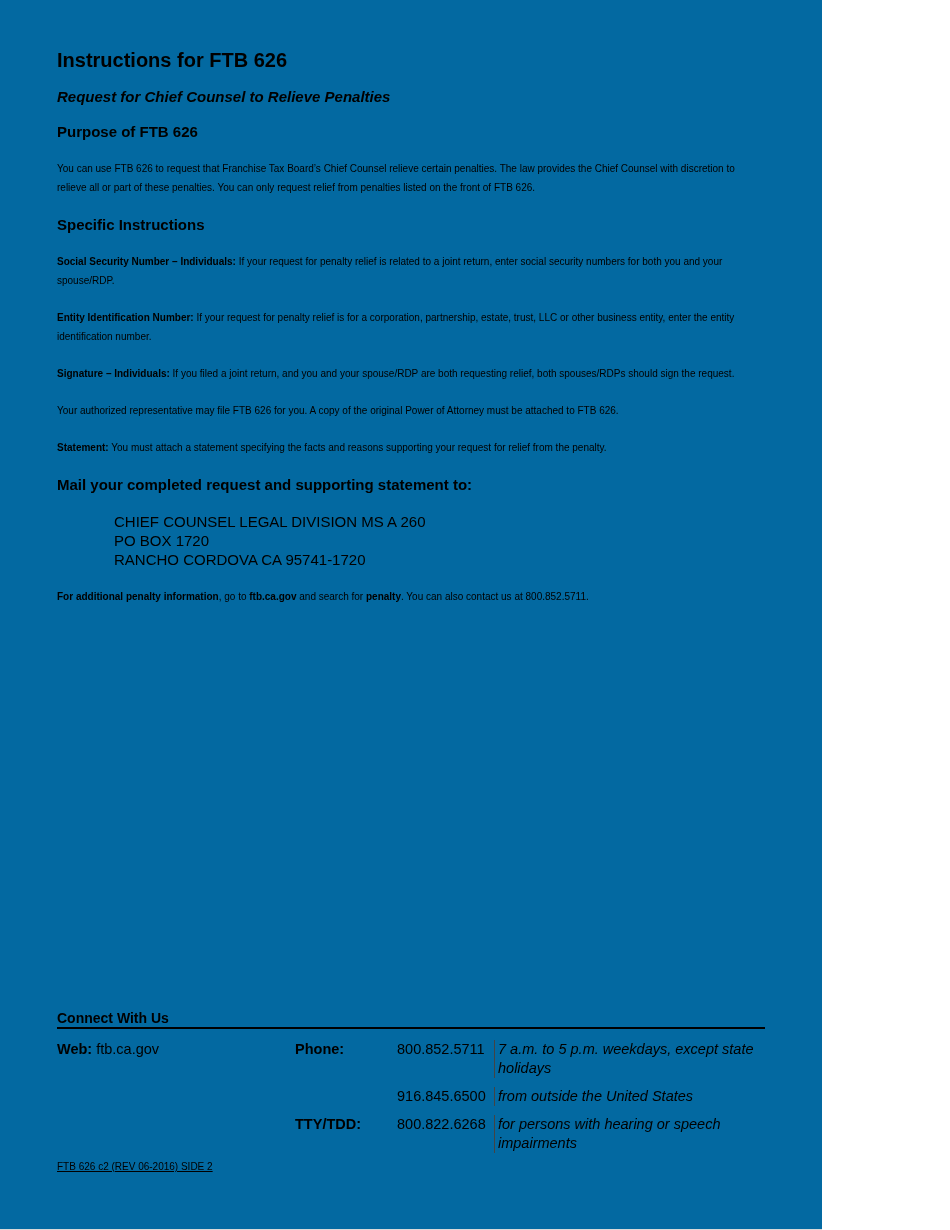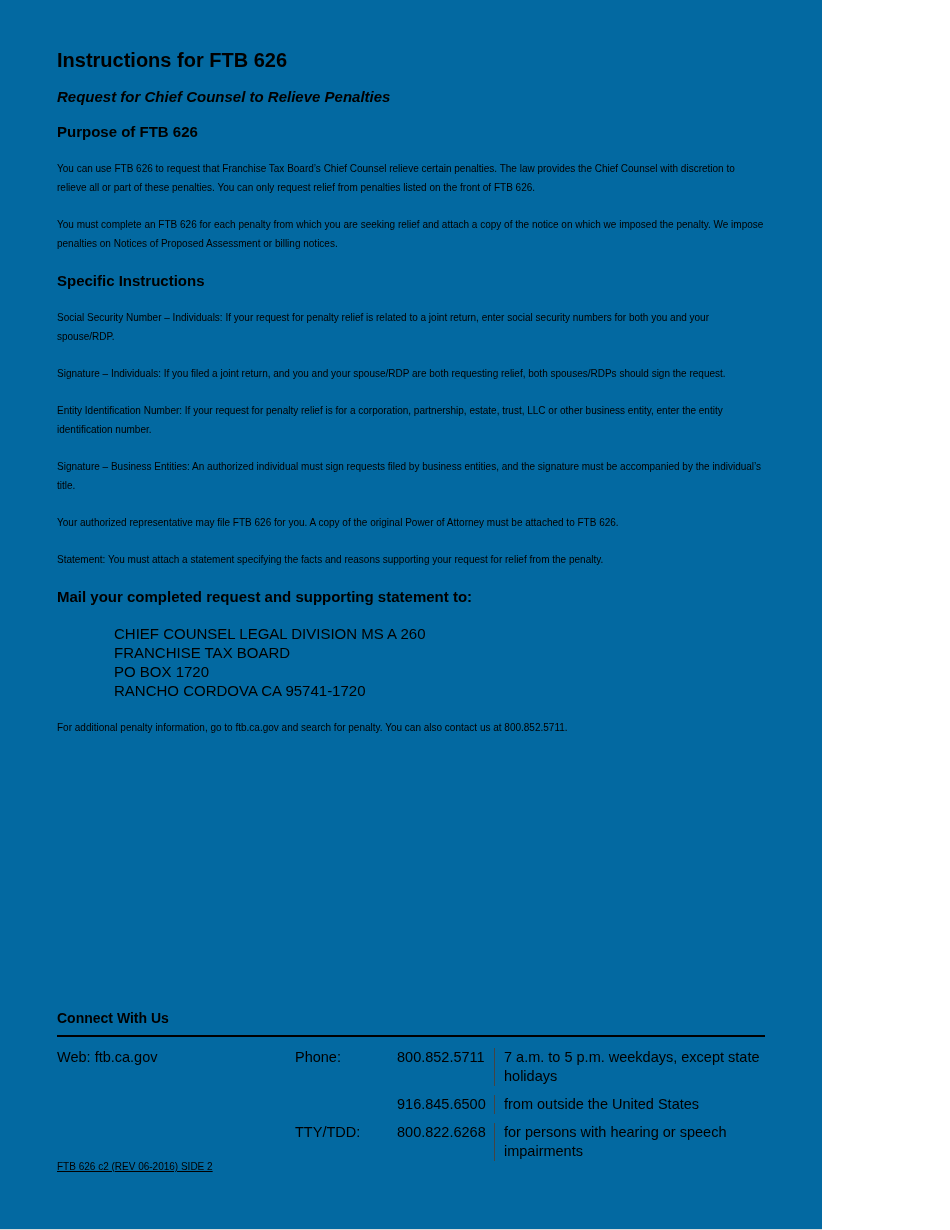--- a/index.html
+++ b/index.html
@@ -40,54 +40,55 @@
     font-size: 15px;
     font-weight: bold;
     line-height: 19px;
     margin: 0 0 18px 0;
   }
   p.para {
     font-size: 10px;
     line-height: 19px;
     margin: 0 0 18px 0;
   }
-  .b { font-weight: normal; }
+  .b { font-weight: bold; }
   .address {
     font-size: 15px;
     line-height: 19px;
     margin: 0 0 18px 57px;
   }
   .connect {
     position: absolute;
     left: 57px;
     right: 57px;
     top: 1010px;
   }
   .connect-heading {
     font-size: 14px;
     font-weight: bold;
     line-height: 17px;
-    padding-bottom: 8px;
+    padding-bottom: 0;
     border-bottom: 2px solid #000000;
   }
   .contact-table { margin-top: 11px; }
   .contact-row {
     display: flex;
     align-items: stretch;
     font-size: 14.5px;
     line-height: 19px;
     margin-bottom: 9px;
   }
   .cell-web    { width: 238px; flex: 0 0 238px; }
   .cell-label  { width: 102px; flex: 0 0 102px; }
   .cell-number { width: 97px;  flex: 0 0 97px; }
   .cell-desc {
     flex: 1 1 auto;
     border-left: 1px solid #444444;
-    padding-left: 9px;
+    padding-left: 3px;
+    font-style: italic;
   }
   .doc-footer {
     position: absolute;
     left: 57px;
     top: 1160px;
     font-size: 10px;
     line-height: 14px;
     text-decoration: underline;
   }
 </style>
@@ -98,41 +99,38 @@
   <div class="content">
 
     <h1 class="doc-title">Instructions for FTB 626</h1>
 
     <div class="h2">Request for Chief Counsel to Relieve Penalties</div>
 
     <div class="h3">Purpose of FTB 626</div>
 
     <p class="para">You can use FTB 626 to request that Franchise Tax Board’s Chief Counsel relieve certain penalties. The law provides the Chief Counsel with discretion to relieve all or part of these penalties. You can only request relief from penalties listed on the front of FTB 626.</p>
 
-    <p class="para">You must complete an FTB 626 for each penalty from which you are seeking relief and attach a copy of the notice on which we imposed the penalty. We impose penalties on Notices of Proposed Assessment or billing notices.</p>
 
     <div class="h3">Specific Instructions</div>
 
     <p class="para"><span class="b">Social Security Number – Individuals:</span><span> If your request for penalty relief is related to a joint return, enter social security numbers for both you and your spouse/RDP.</span></p>
 
+    <p class="para"><span class="b">Entity Identification Number:</span><span> If your request for penalty relief is for a corporation, partnership, estate, trust, LLC or other business entity, enter the entity identification number.</span></p>
+
     <p class="para"><span class="b">Signature – Individuals:</span><span> If you filed a joint return, and you and your spouse/RDP are both requesting relief, both spouses/RDPs should sign the request.</span></p>
 
-    <p class="para"><span class="b">Entity Identification Number:</span><span> If your request for penalty relief is for a corporation, partnership, estate, trust, LLC or other business entity, enter the entity identification number.</span></p>
-
-    <p class="para"><span class="b">Signature – Business Entities:</span><span> An authorized individual must sign requests filed by business entities, and the signature must be accompanied by the individual’s title.</span></p>
 
     <p class="para"><span class="b"></span><span>Your authorized representative may file FTB 626 for you. A copy of the original Power of Attorney must be attached to FTB 626.</span></p>
 
     <p class="para"><span class="b">Statement:</span><span> You must attach a statement specifying the facts and reasons supporting your request for relief from the penalty.</span></p>
 
     <div class="h3">Mail your completed request and supporting statement to:</div>
 
     <div class="address">
       <div>CHIEF COUNSEL LEGAL DIVISION MS A 260</div>
-      <div>FRANCHISE TAX BOARD</div>
       <div>PO BOX 1720</div>
       <div>RANCHO CORDOVA CA 95741-1720</div>
     </div>
 
     <p class="para"><span class="b">For additional penalty information</span><span>, go to </span><span class="b">ftb.ca.gov</span><span> and search for </span><span class="b">penalty</span><span>. You can also contact us at 800.852.5711.</span></p>
 
   </div>
 
   <div class="connect">
     <div class="connect-heading">Connect With Us</div>

